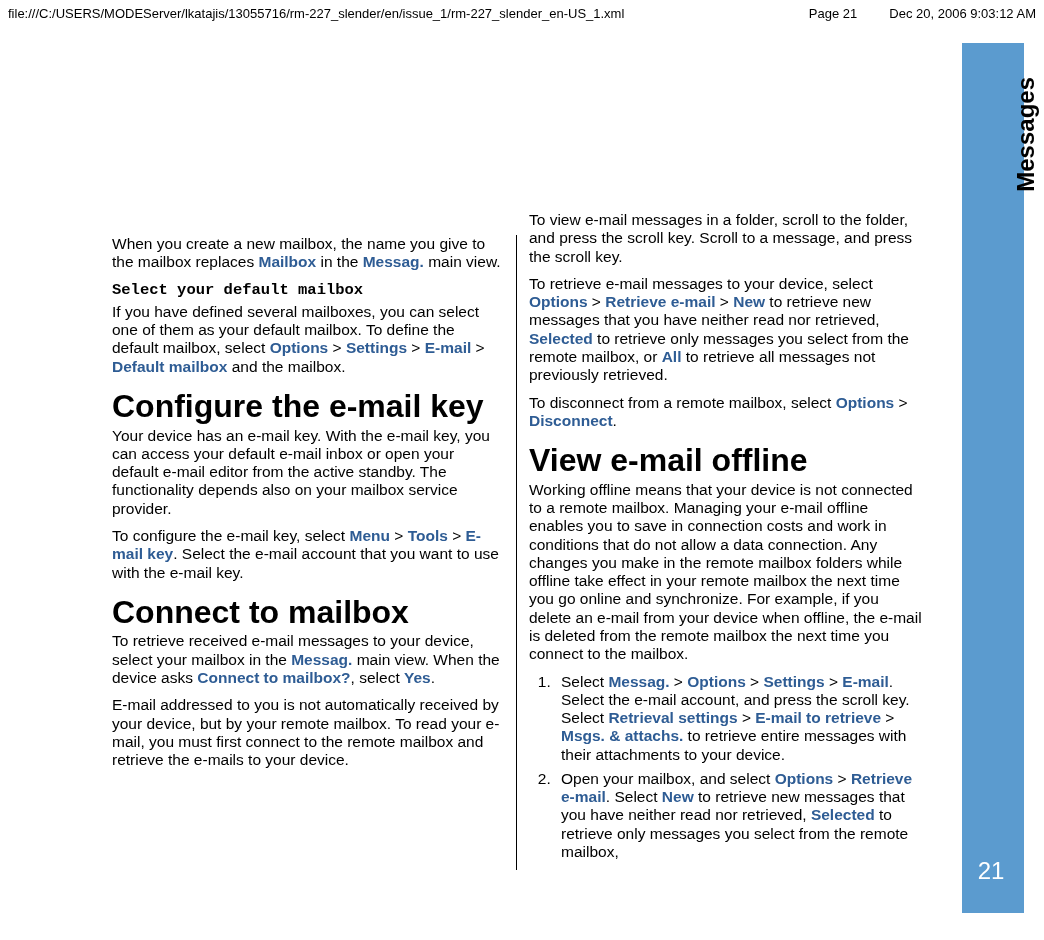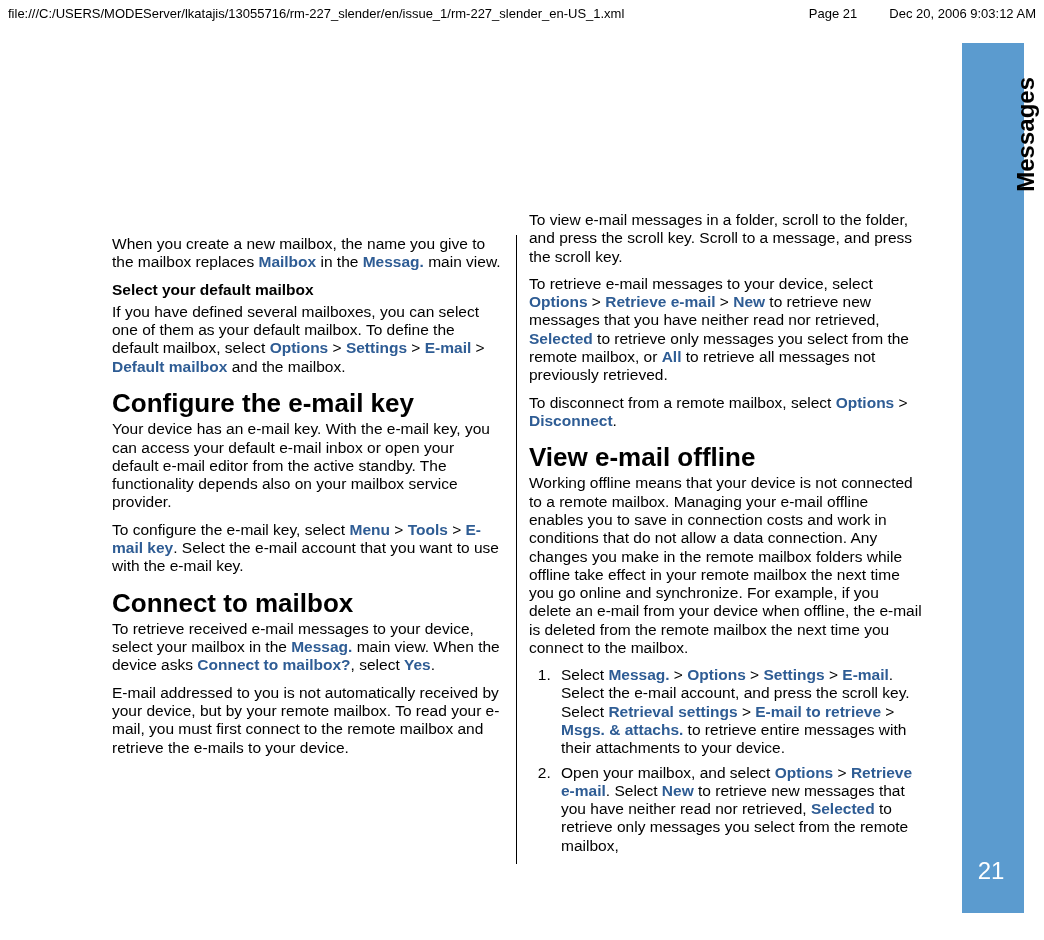--- a/index.html
+++ b/index.html
@@ -64,28 +64,29 @@
   }
   .col {
     width: 405px;
     font-size: 15.5px;
     line-height: 1.18;
   }
   .col-left { padding-right: 12px; border-right: 1px solid #000; margin-top: 24px; }
   .col-right { padding-left: 12px; }
   .col p { margin: 0 0 9px 0; }
   .col h2 {
-    font-size: 26px;
+    font-size: 32px;
     font-weight: bold;
     margin: 14px 0 3px 0;
     line-height: 1.05;
   }
   .col .subhead {
     font-weight: bold;
     margin: 0 0 4px 0;
+    font-family: Liberation Mono, monospace;
   }
   .ui { color: #2e5c94; font-weight: bold; }
   ol { margin: 0 0 9px 0; padding-left: 26px; }
   ol li { margin-bottom: 6px; padding-left: 6px; }
 </style>
 </head>
 <body>
 
 <div class="topbar">
   <div class="path">file:///C:/USERS/MODEServer/lkatajis/13055716/rm-227_slender/en/issue_1/rm-227_slender_en-US_1.xml</div>

